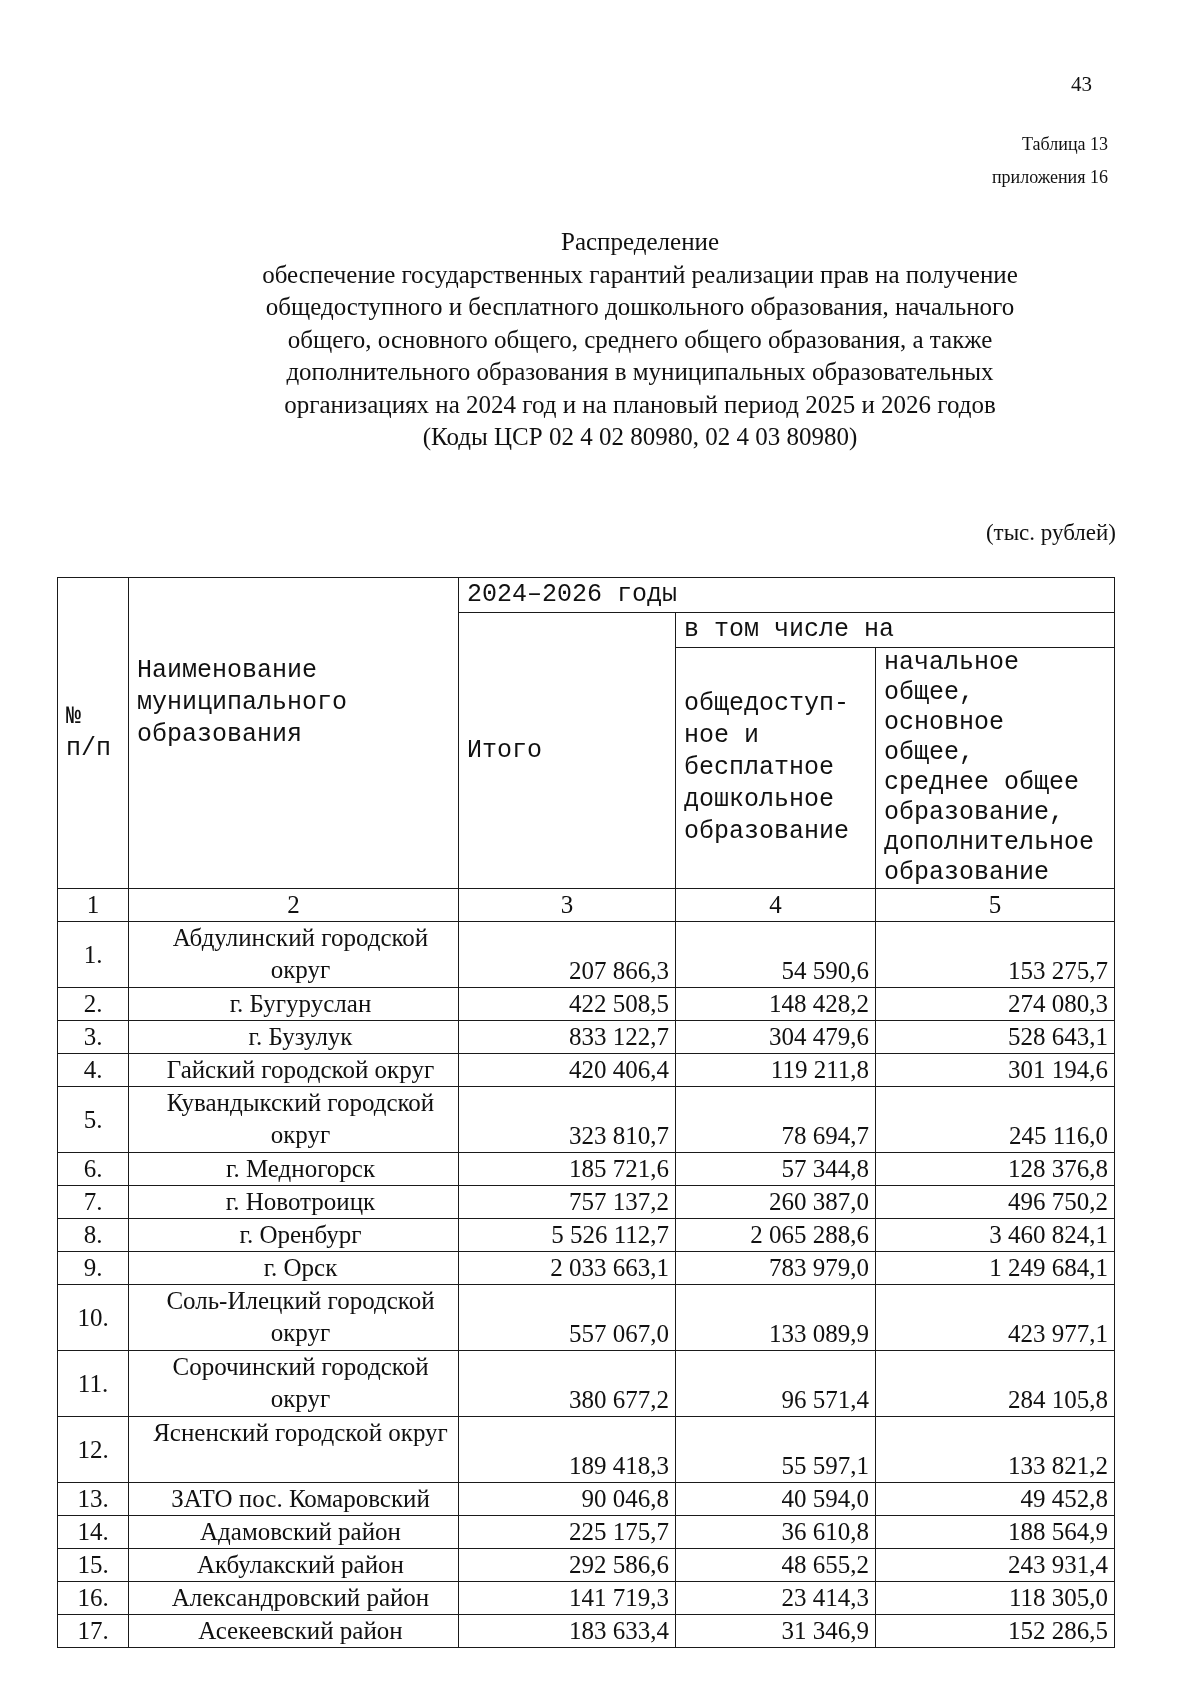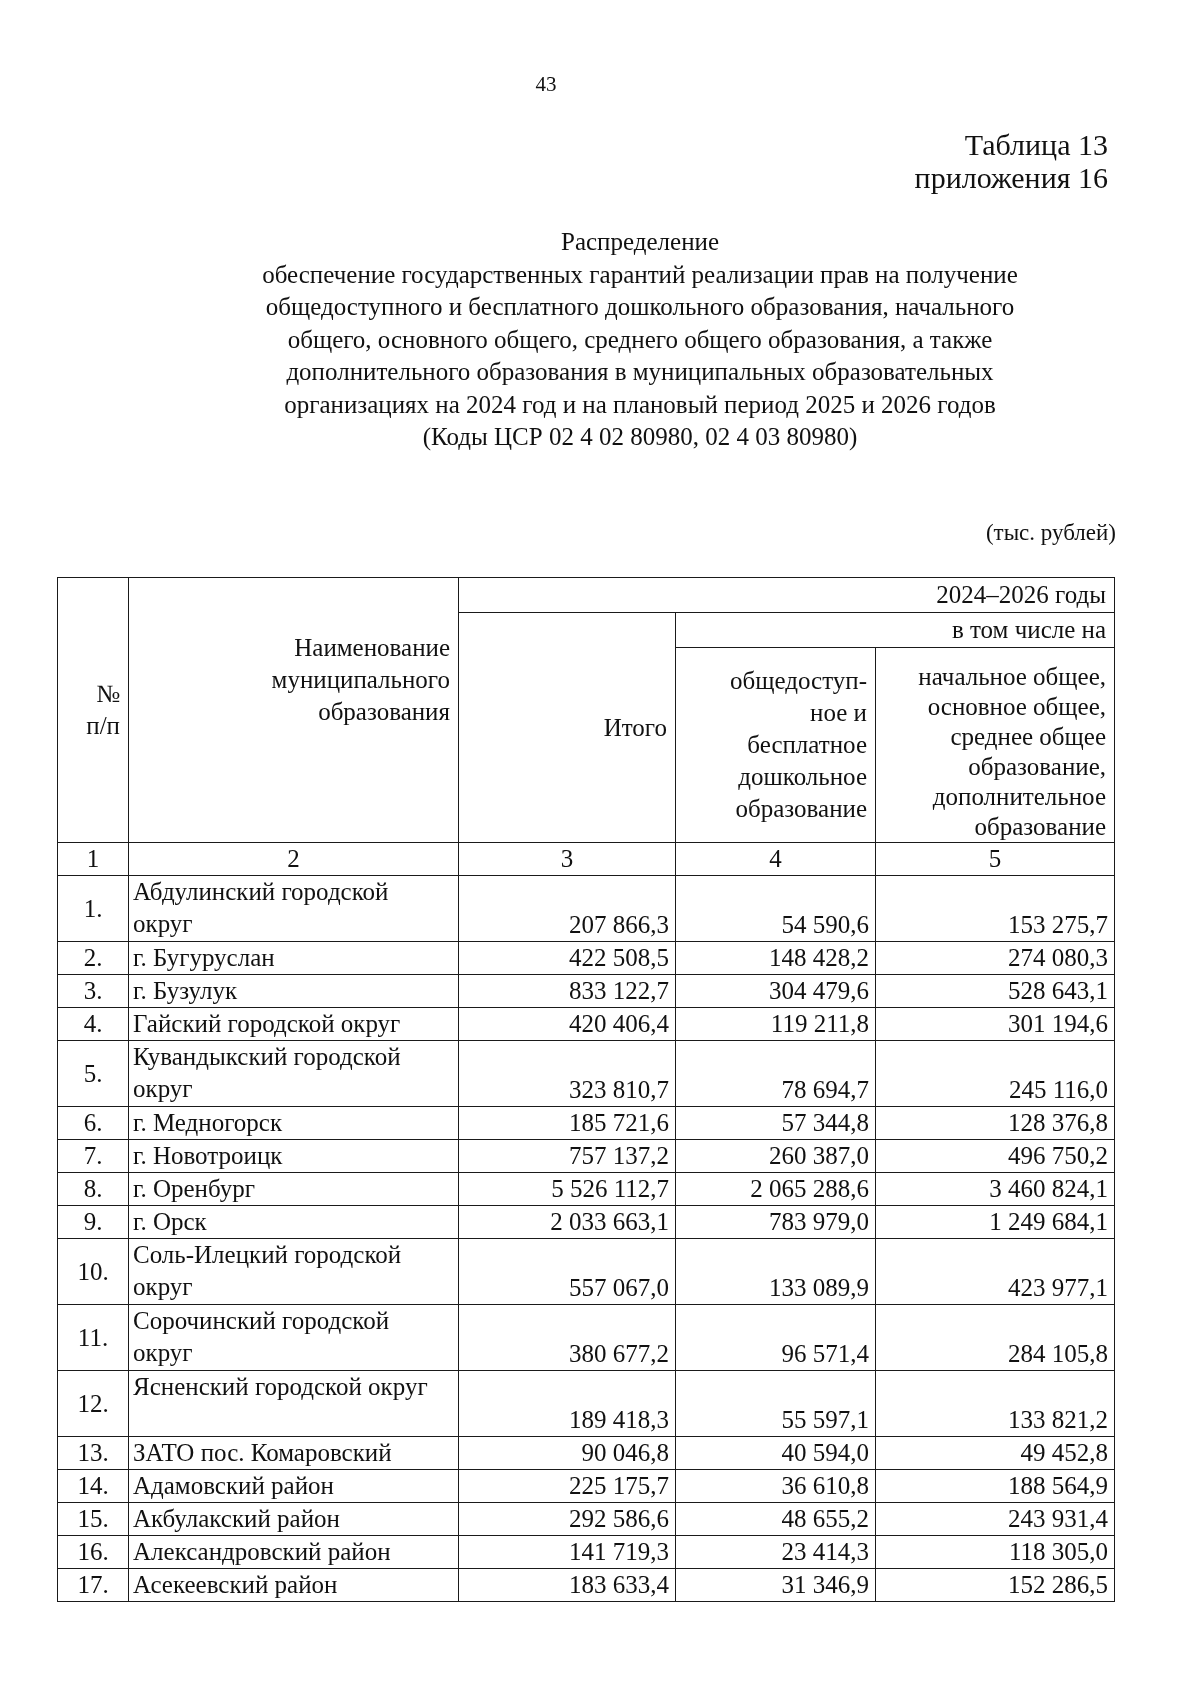--- a/index.html
+++ b/index.html
@@ -1,38 +1,38 @@
 <!DOCTYPE html>
 <html><head>
 <meta charset="utf-8">
 <style>
   html, body { margin: 0; padding: 0; background: #ffffff; }
   body {
     width: 1200px; height: 1697px; position: relative; overflow: hidden;
     font-family: "Liberation Serif", "DejaVu Serif", serif; color: #111;
   }
-  .page-number { position: absolute; top: 72px; left: 0; width: 1092px; text-align: center; font-size: 21px; }
-  .table-label { position: absolute; right: 92px; top: 128px; text-align: right; font-size: 30px; line-height: 33px; }
+  .page-number { position: absolute; top: 72px; left: 0; width: 1092px; text-align: right; font-size: 21px; }
+  .table-label { position: absolute; right: 92px; top: 128px; text-align: right; font-size: 18px; line-height: 33px; }
   .title-block { position: absolute; top: 226px; left: 140px; width: 1000px; text-align: center; font-size: 25px; line-height: 32.5px; }
   .units { position: absolute; right: 84px; top: 520px; font-size: 23px; }
   table.main {
     position: absolute; left: 57px; top: 577px; width: 1057px;
     border-collapse: collapse; table-layout: fixed; font-size: 25px;
   }
   table.main td, table.main th {
     border: 1.5px solid #1a1a1a; padding: 0 8px; font-weight: normal; vertical-align: middle;
   }
   col.c1 { width: 71px; } col.c2 { width: 330px; } col.c3 { width: 217px; }
   col.c4 { width: 200px; } col.c5 { width: 239px; }
-  .hdr { text-align: right; line-height: 32px; }
+  .hdr { text-align: left; line-height: 32px; font-family: Liberation Mono, monospace; }
   .h-r1 { height: 35px; } .h-r2 { height: 35px; } .h-r3 { height: 195px; }
   .numrow td { height: 32px; text-align: center; line-height: 32px; }
   .row td { line-height: 32px; }
   .row .num { text-align: center; }
-  .row .name { text-align: left; padding-left: 4px; vertical-align: top; }
+  .row .name { text-align: center; padding-left: 22px; vertical-align: top; }
   .row .val { text-align: right; vertical-align: bottom; padding-right: 6px; }
   .row.single td { height: 32px; }
   .row.double td { height: 65px; }
 </style>
 </head>
 <body>
 
 <div class="page-number">43</div>
 
 <div class="table-label">

